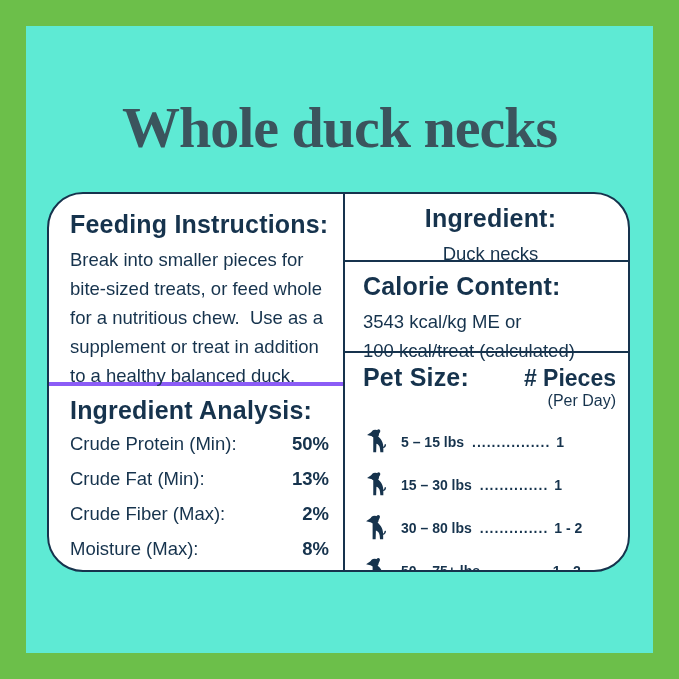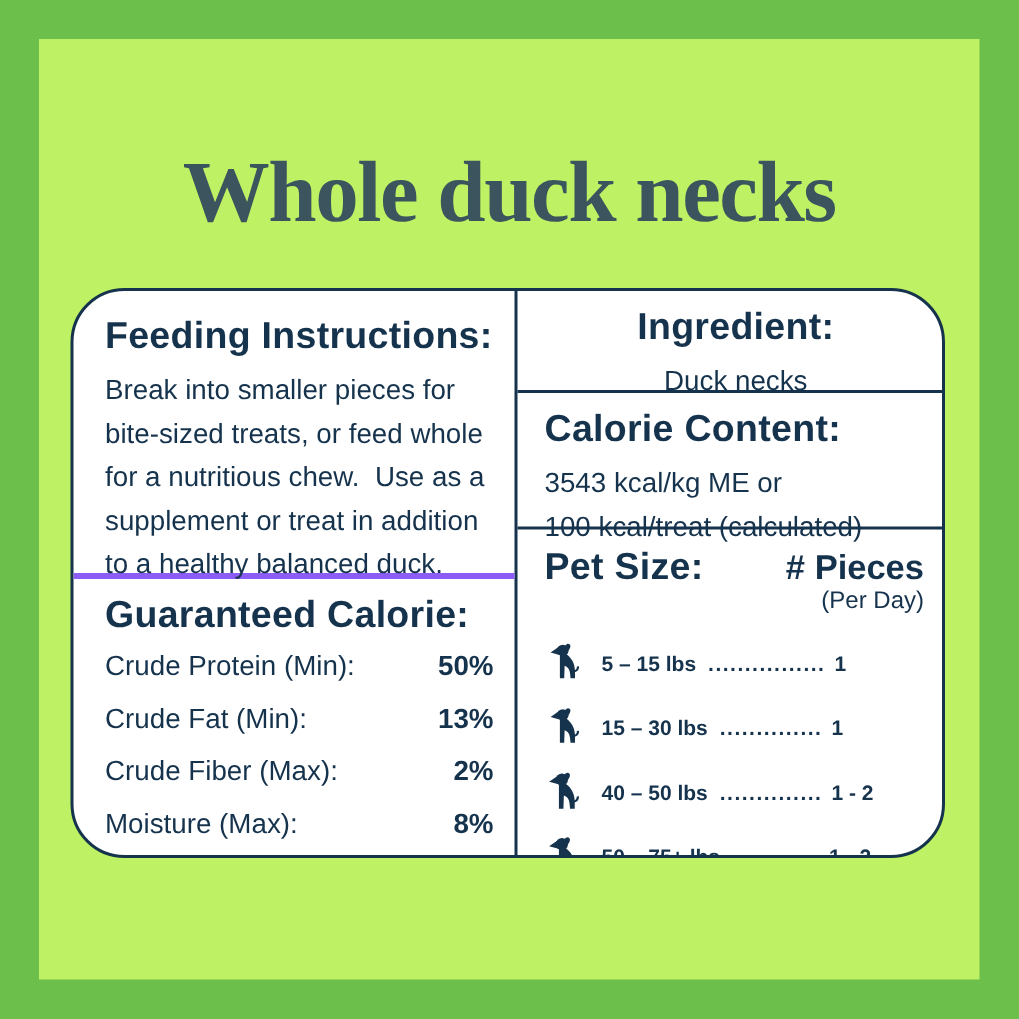--- a/index.html
+++ b/index.html
@@ -7,21 +7,21 @@
     width:679px;height:679px;
     background:#6cbf4a;
     position:relative;
     font-family:"Liberation Sans", sans-serif;
     color:#16334d;
     overflow:hidden;
   }
   .panel{
     position:absolute;
     left:26px;top:26px;right:26px;bottom:26px;
-    background:#bef264;
+    background:#5eead4;
   }
   .title{
     position:absolute;
     left:0;right:0;
     top:68px;
     text-align:center;
     font-family:"Liberation Serif", serif;
     font-weight:bold;
     font-size:58px;
     letter-spacing:-1px;
@@ -137,21 +137,21 @@
         <div class="body-text">
           <div class="pre">Break into smaller pieces for</div>
           <div class="pre">bite-sized treats, or feed whole</div>
           <div class="pre">for a nutritious chew.  Use as a</div>
           <div class="pre">supplement or treat in addition</div>
           <div class="pre">to a healthy balanced duck.</div>
         </div>
       </div>
 
       <div class="cell ga-cell">
-        <div class="h-section">Guaranteed Calorie:</div>
+        <div class="h-section">Ingredient Analysis:</div>
         <div class="ga-rows">
           <div class="ga-row">
             <span class="lbl">Crude Protein (Min):</span>
             <span class="val">50%</span>
           </div>
           <div class="ga-row">
             <span class="lbl">Crude Fat (Min):</span>
             <span class="val">13%</span>
           </div>
           <div class="ga-row">
@@ -218,21 +218,21 @@
           <div class="pet-row">
             <span class="dog">
               <svg viewBox="0 0 24 30" width="22" height="28" fill="#16334d">
                 <circle cx="10.5" cy="6" r="4.4"></circle>
                 <polygon points="7.5,3.2 1.2,7.6 8,9.4"></polygon>
                 <ellipse cx="13.8" cy="4" rx="2.1" ry="3.2" transform="rotate(28 13.8 4)"></ellipse>
                 <path d="M8.3 8.8 L13 8.8 C17.6 11.8 19.8 16.8 19.8 21.8 L19.8 27.2 L16.4 27.2 L16 23.2 C15.7 20.2 14.1 18.2 11.9 17.6 L11.6 27.2 L8.3 27.2 Z"></path>
                 <path d="M19.2 22.5 C21.8 22.3 23 20.4 22.9 18 L21.3 18.2 C21.3 19.9 20.5 21 19 21.3 Z"></path>
               </svg>
             </span>
-            <span>40 – 50 lbs</span>
+            <span>30 – 80 lbs</span>
             <span class="dots">..............</span>
             <span>1 - 2</span>
           </div>
           <div class="pet-row">
             <span class="dog">
               <svg viewBox="0 0 24 30" width="22" height="28" fill="#16334d">
                 <circle cx="10.5" cy="6" r="4.4"></circle>
                 <polygon points="7.5,3.2 1.2,7.6 8,9.4"></polygon>
                 <ellipse cx="13.8" cy="4" rx="2.1" ry="3.2" transform="rotate(28 13.8 4)"></ellipse>
                 <path d="M8.3 8.8 L13 8.8 C17.6 11.8 19.8 16.8 19.8 21.8 L19.8 27.2 L16.4 27.2 L16 23.2 C15.7 20.2 14.1 18.2 11.9 17.6 L11.6 27.2 L8.3 27.2 Z"></path>

